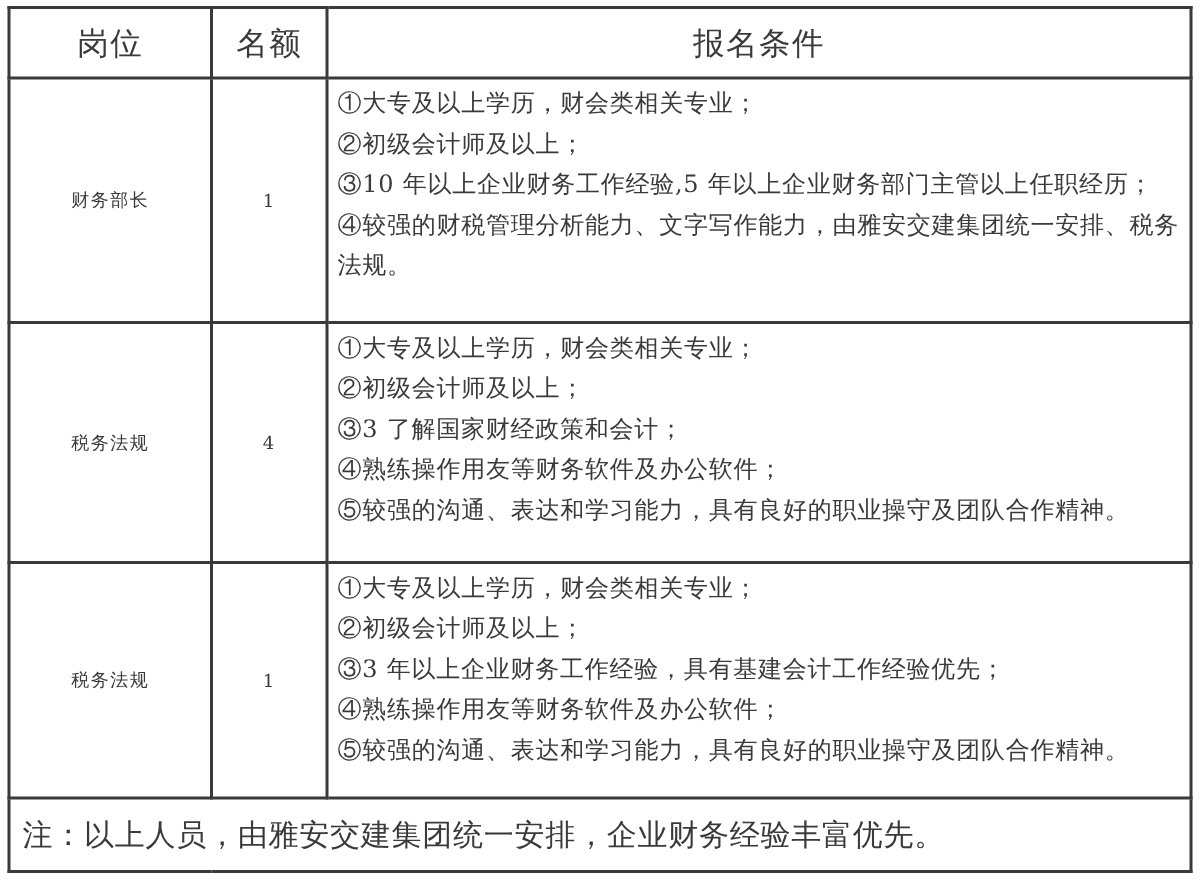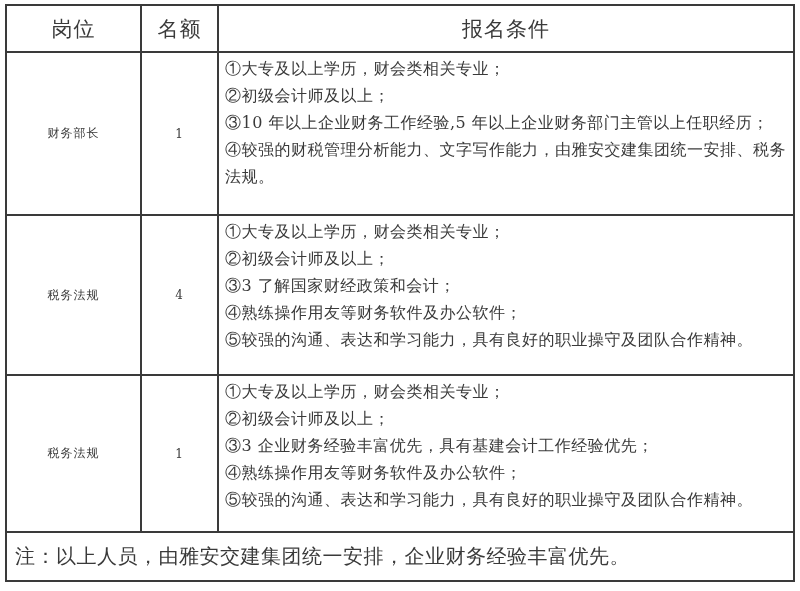--- a/index.html
+++ b/index.html
@@ -100,21 +100,21 @@
       <div class="cond-line">⑤较强的沟通、表达和学习能力，具有良好的职业操守及团队合作精神。</div>
     </td>
   </tr>
 
   <tr class="row-3">
     <td class="pos-cell">税务法规</td>
     <td class="quota-cell">1</td>
     <td class="cond-cell">
       <div class="cond-line">①大专及以上学历，财会类相关专业；</div>
       <div class="cond-line">②初级会计师及以上；</div>
-      <div class="cond-line">③3 企业财务经验丰富优先，具有基建会计工作经验优先；</div>
+      <div class="cond-line">③3 年以上企业财务工作经验，具有基建会计工作经验优先；</div>
       <div class="cond-line">④熟练操作用友等财务软件及办公软件；</div>
       <div class="cond-line">⑤较强的沟通、表达和学习能力，具有良好的职业操守及团队合作精神。</div>
     </td>
   </tr>
 
   <tr class="note-row">
     <td colspan="3">注：以上人员，由雅安交建集团统一安排，企业财务经验丰富优先。</td>
   </tr>
 </tbody>
   </table>

